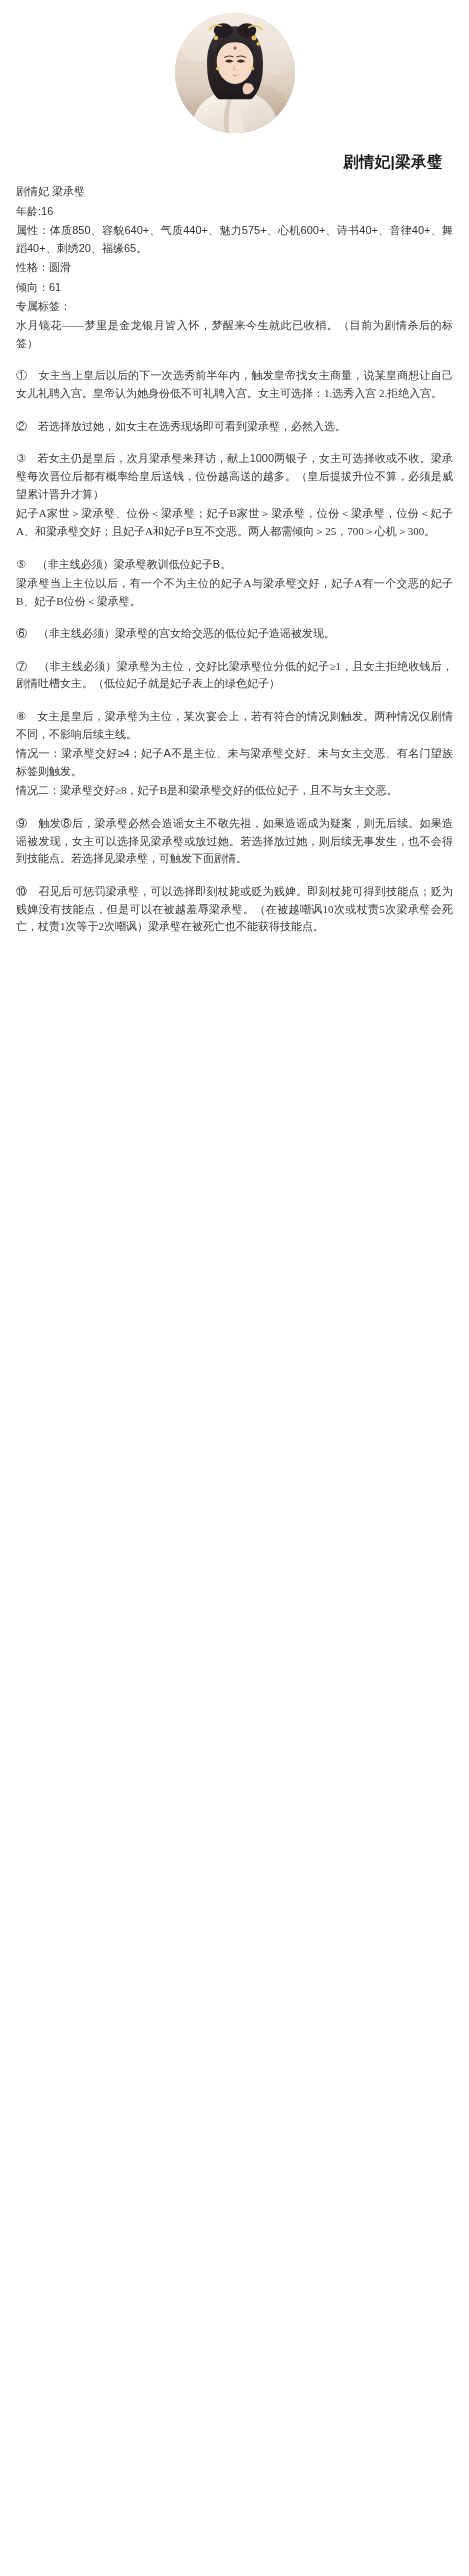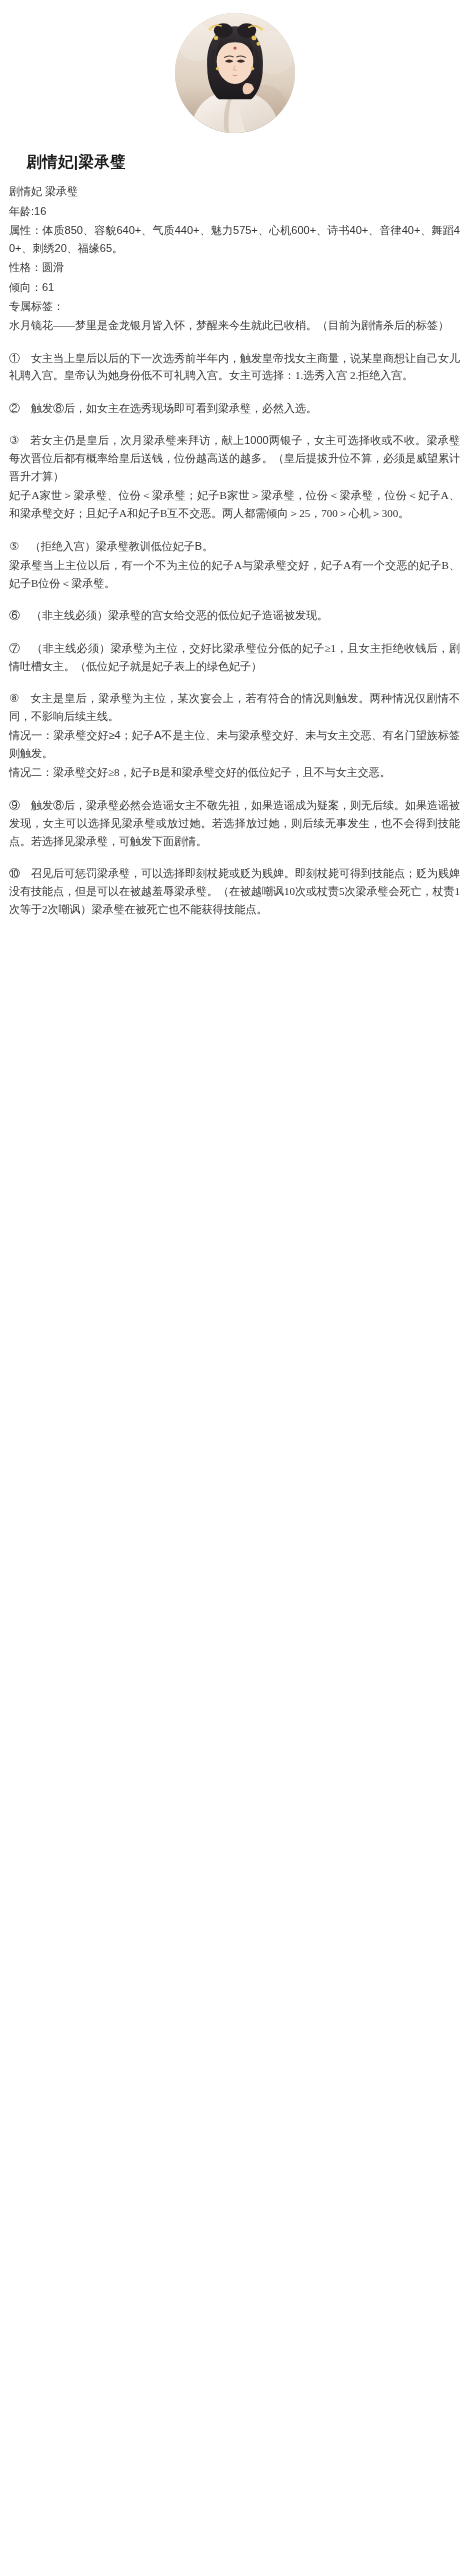--- a/index.html
+++ b/index.html
@@ -32,23 +32,24 @@
     background: radial-gradient(circle at 50% 35%, #efe6dc 0%, #d8c7b6 55%, #b9a390 100%);
     box-shadow: 0 0 0 0.7px #e3dbd2 inset;
   }
   .avatar svg { display: block; width: 100%; height: 100%; }
   .title {
     font-size: 15.4px;
     font-weight: bold;
     color: #1b1b1b;
     padding: 19px 26.4px 10.3px 26.4px;
     letter-spacing: 0.4px;
+    text-align: right;
   }
   .content {
-    padding: 0 9px;
+    padding: 0 16px;
   }
   .para {
     font-size: 11px;
     line-height: 1.62;
     color: #353535;
     margin: 0 0 10.3px 0;
     text-align: justify;
     word-break: break-all;
   }
   .para.tight { margin-bottom: 1.5px; }
@@ -135,24 +136,24 @@
   <div class="content">
     <p class="para tight">剧情妃 梁承璧</p>
     <p class="para tight">年龄:16</p>
     <p class="para tight">属性：体质850、容貌640+、气质440+、魅力575+、心机600+、诗书40+、音律40+、舞蹈40+、刺绣20、福缘65。</p>
     <p class="para tight">性格：圆滑</p>
     <p class="para tight">倾向：61</p>
     <p class="para tight">专属标签：</p>
     <p class="para gap">水月镜花——梦里是金龙银月皆入怀，梦醒来今生就此已收梢。（目前为剧情杀后的标签）</p>
 
     <p class="para gap">①　女主当上皇后以后的下一次选秀前半年内，触发皇帝找女主商量，说某皇商想让自己女儿礼聘入宫。皇帝认为她身份低不可礼聘入宫。女主可选择：1.选秀入宫 2.拒绝入宫。</p>
-    <p class="para gap">②　触发⑧后，如女主在选秀现场即可看到梁承璧，必然入选。</p>
+    <p class="para gap">②　若选择放过她，如女主在选秀现场即可看到梁承璧，必然入选。</p>
     <p class="para tight">③　若女主仍是皇后，次月梁承璧来拜访，献上1000两银子，女主可选择收或不收。梁承璧每次晋位后都有概率给皇后送钱，位份越高送的越多。（皇后提拔升位不算，必须是威望累计晋升才算）</p>
     <p class="para gap">妃子A家世＞梁承璧、位份＜梁承璧；妃子B家世＞梁承璧，位份＜梁承璧，位份＜妃子A、和梁承璧交好；且妃子A和妃子B互不交恶。两人都需倾向＞25，700＞心机＞300。</p>
-    <p class="para tight">⑤　（拒绝入宫）梁承璧教训低位妃子B。</p>
+    <p class="para tight">⑤　（非主线必须）梁承璧教训低位妃子B。</p>
     <p class="para gap">梁承璧当上主位以后，有一个不为主位的妃子A与梁承璧交好，妃子A有一个交恶的妃子B、妃子B位份＜梁承璧。</p>
     <p class="para gap">⑥　（非主线必须）梁承璧的宫女给交恶的低位妃子造谣被发现。</p>
     <p class="para gap">⑦　（非主线必须）梁承璧为主位，交好比梁承璧位分低的妃子≥1，且女主拒绝收钱后，剧情吐槽女主。（低位妃子就是妃子表上的绿色妃子）</p>
     <p class="para tight">⑧　女主是皇后，梁承璧为主位，某次宴会上，若有符合的情况则触发。两种情况仅剧情不同，不影响后续主线。</p>
     <p class="para tight">情况一：梁承璧交好≥4；妃子A不是主位、未与梁承璧交好、未与女主交恶、有名门望族标签则触发。</p>
     <p class="para gap">情况二：梁承璧交好≥8，妃子B是和梁承璧交好的低位妃子，且不与女主交恶。</p>
     <p class="para gap">⑨　触发⑧后，梁承璧必然会造谣女主不敬先祖，如果造谣成为疑案，则无后续。如果造谣被发现，女主可以选择见梁承璧或放过她。若选择放过她，则后续无事发生，也不会得到技能点。若选择见梁承璧，可触发下面剧情。</p>
     <p class="para gap">⑩　召见后可惩罚梁承璧，可以选择即刻杖毙或贬为贱婢。即刻杖毙可得到技能点；贬为贱婢没有技能点，但是可以在被越羞辱梁承璧。（在被越嘲讽10次或杖责5次梁承璧会死亡，杖责1次等于2次嘲讽）梁承璧在被死亡也不能获得技能点。</p>
   </div>
 

